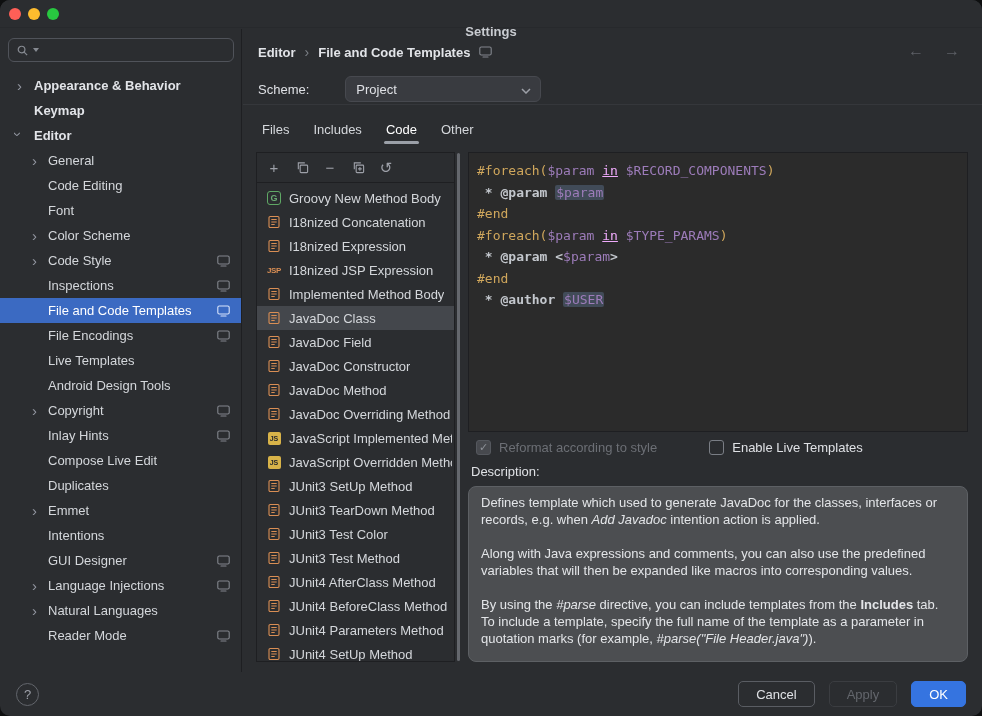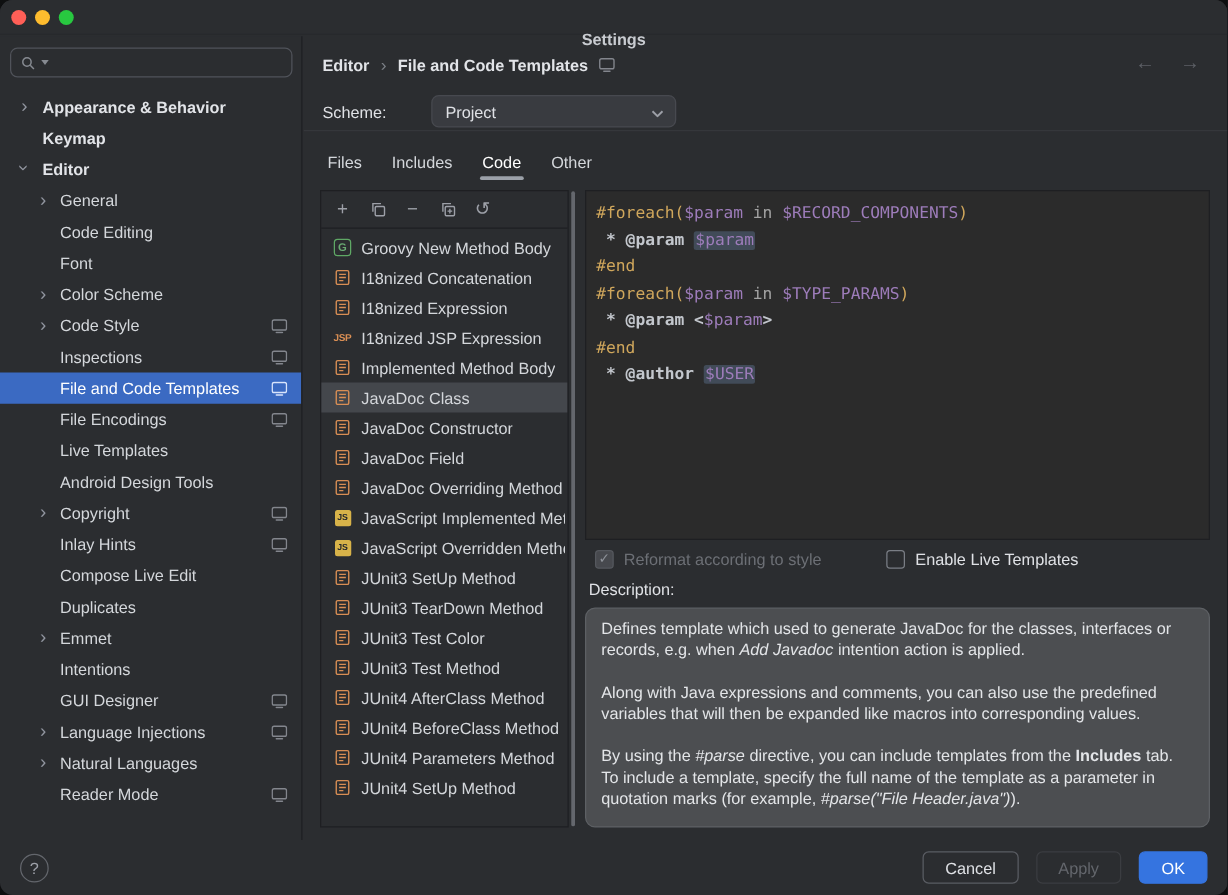--- a/index.html
+++ b/index.html
@@ -83,21 +83,21 @@
   .list-scrollbar .thumb { position:absolute; left:2px; top:1px; bottom:1px; width:3px;
                            background:#64676d; border-radius:2px; }
 
   .right-col { flex:1; display:flex; flex-direction:column; padding-left:6px; min-width:0; }
   .editor { height:280px; background:#2b2b2b; border:1px solid #1e1f22; padding:7px 8px;
             font-family:"DejaVu Sans Mono",monospace; font-size:13px; line-height:21.5px;
             color:#c3c7cd; overflow:hidden; cursor:text; }
   .code-line { white-space:pre; }
   .tok-directive { color:#d0a75c; }
   .tok-variable { color:#9d7cba; }
-  .tok-keyword { color:#a3a3a3; }
+  .tok-keyword { color:#f0abfc;text-decoration:underline; }
   .tok-plain { color:#c3c7cd;font-weight:bold; }
   .tok-variable_hl { color:#9d7cba; background:#414b58; border-radius:2px; padding:0 1px; }
 
   .options-row { height:30px; display:flex; align-items:center; gap:52px; padding-left:8px; }
   .cb { display:flex; align-items:center; gap:8px; cursor:default; }
   .cb-box { width:15px; height:15px; border-radius:3px; display:flex; align-items:center;
             justify-content:center; font-size:11px; line-height:1; }
   .cb.disabled .cb-box { background:#47494e; border:1px solid #55585e; color:#8e9299; }
   .cb.disabled .cb-label { color:#6c6f75; }
   .cb:not(.disabled) .cb-box { border:1.5px solid #7a7e85; color:transparent; }
@@ -388,30 +388,39 @@
             </span>
             <span class="tpl-label">JavaDoc Class</span>
           </div>
           <div class="list-item">
             <span class="tpl-icon">
               <svg width="14" height="14" viewBox="0 0 14 14" fill="none" stroke="#d98e54" stroke-width="1.1">
                 <rect x="2" y="1.5" width="10" height="11" rx="1.2"></rect>
                 <path d="M4.3 4.5h5.4M4.3 7h5.4M4.3 9.5h3.4"></path>
               </svg>
             </span>
+            <span class="tpl-label">JavaDoc Field</span>
+          </div>
+          <div class="list-item">
+            <span class="tpl-icon">
+              <svg width="14" height="14" viewBox="0 0 14 14" fill="none" stroke="#d98e54" stroke-width="1.1">
+                <rect x="2" y="1.5" width="10" height="11" rx="1.2"></rect>
+                <path d="M4.3 4.5h5.4M4.3 7h5.4M4.3 9.5h3.4"></path>
+              </svg>
+            </span>
             <span class="tpl-label">JavaDoc Constructor</span>
           </div>
           <div class="list-item">
             <span class="tpl-icon">
               <svg width="14" height="14" viewBox="0 0 14 14" fill="none" stroke="#d98e54" stroke-width="1.1">
                 <rect x="2" y="1.5" width="10" height="11" rx="1.2"></rect>
                 <path d="M4.3 4.5h5.4M4.3 7h5.4M4.3 9.5h3.4"></path>
               </svg>
             </span>
-            <span class="tpl-label">JavaDoc Field</span>
+            <span class="tpl-label">JavaDoc Method</span>
           </div>
           <div class="list-item">
             <span class="tpl-icon">
               <svg width="14" height="14" viewBox="0 0 14 14" fill="none" stroke="#d98e54" stroke-width="1.1">
                 <rect x="2" y="1.5" width="10" height="11" rx="1.2"></rect>
                 <path d="M4.3 4.5h5.4M4.3 7h5.4M4.3 9.5h3.4"></path>
               </svg>
             </span>
             <span class="tpl-label">JavaDoc Overriding Method</span>
           </div>

